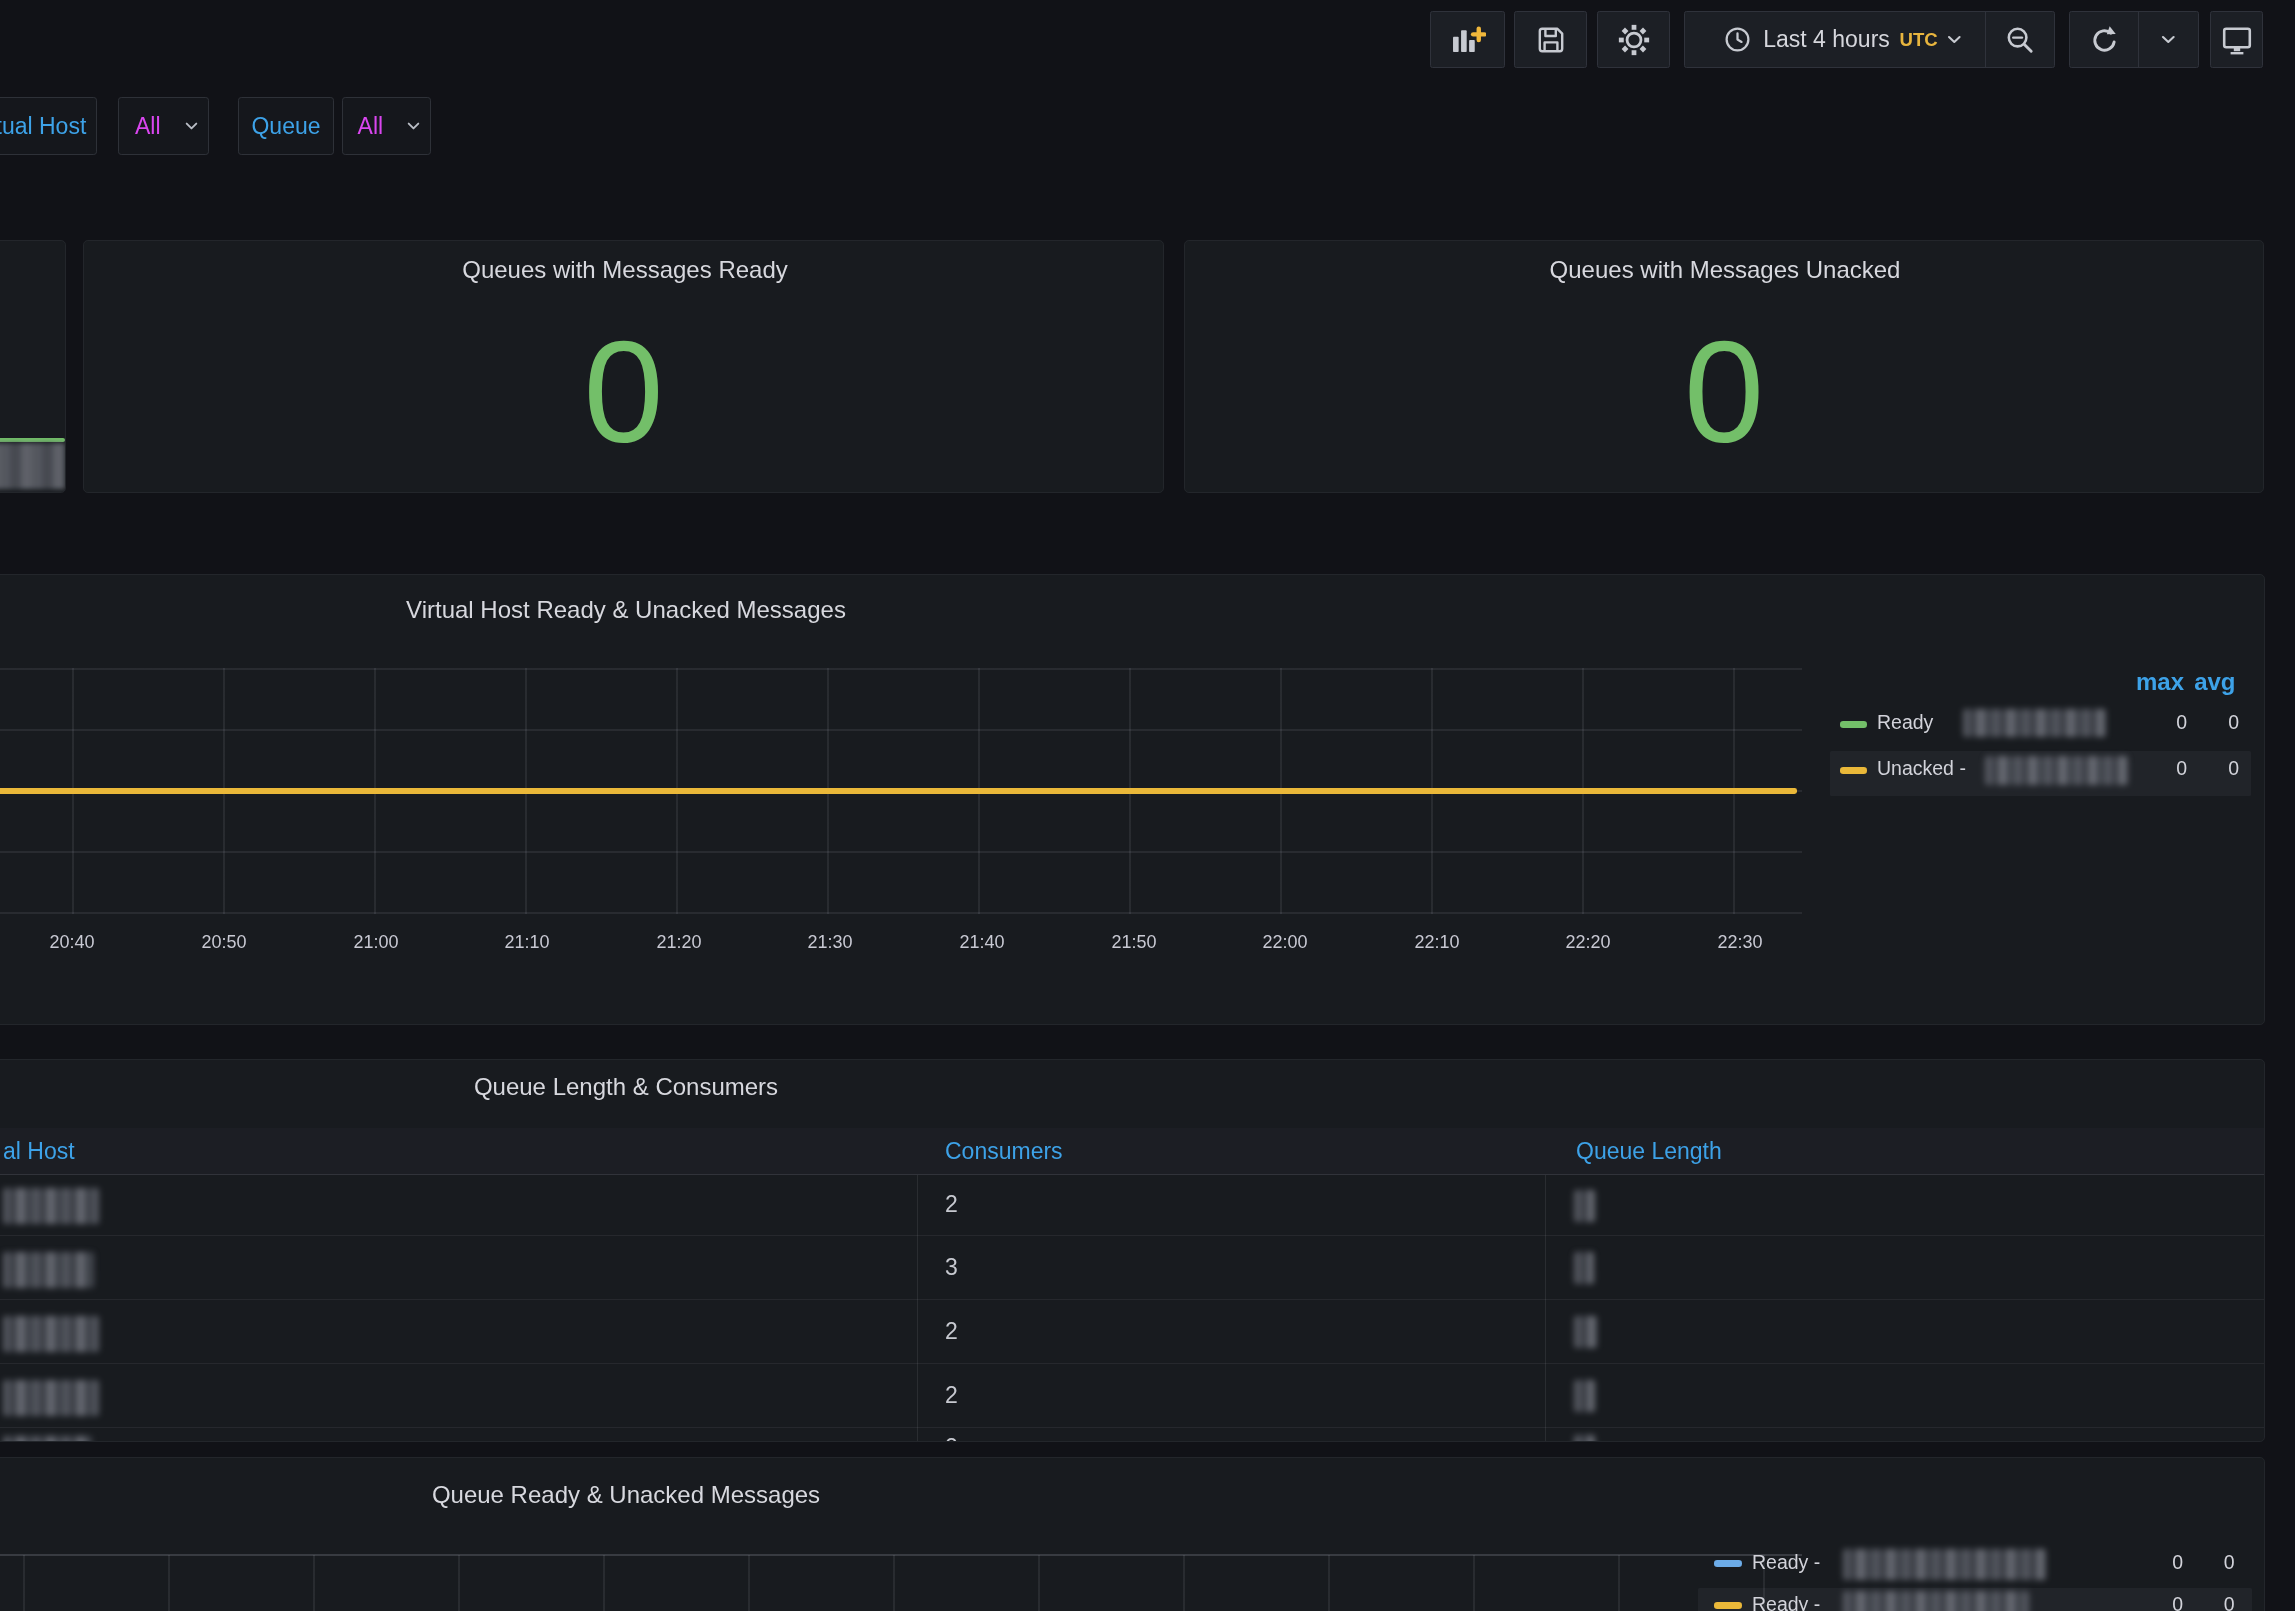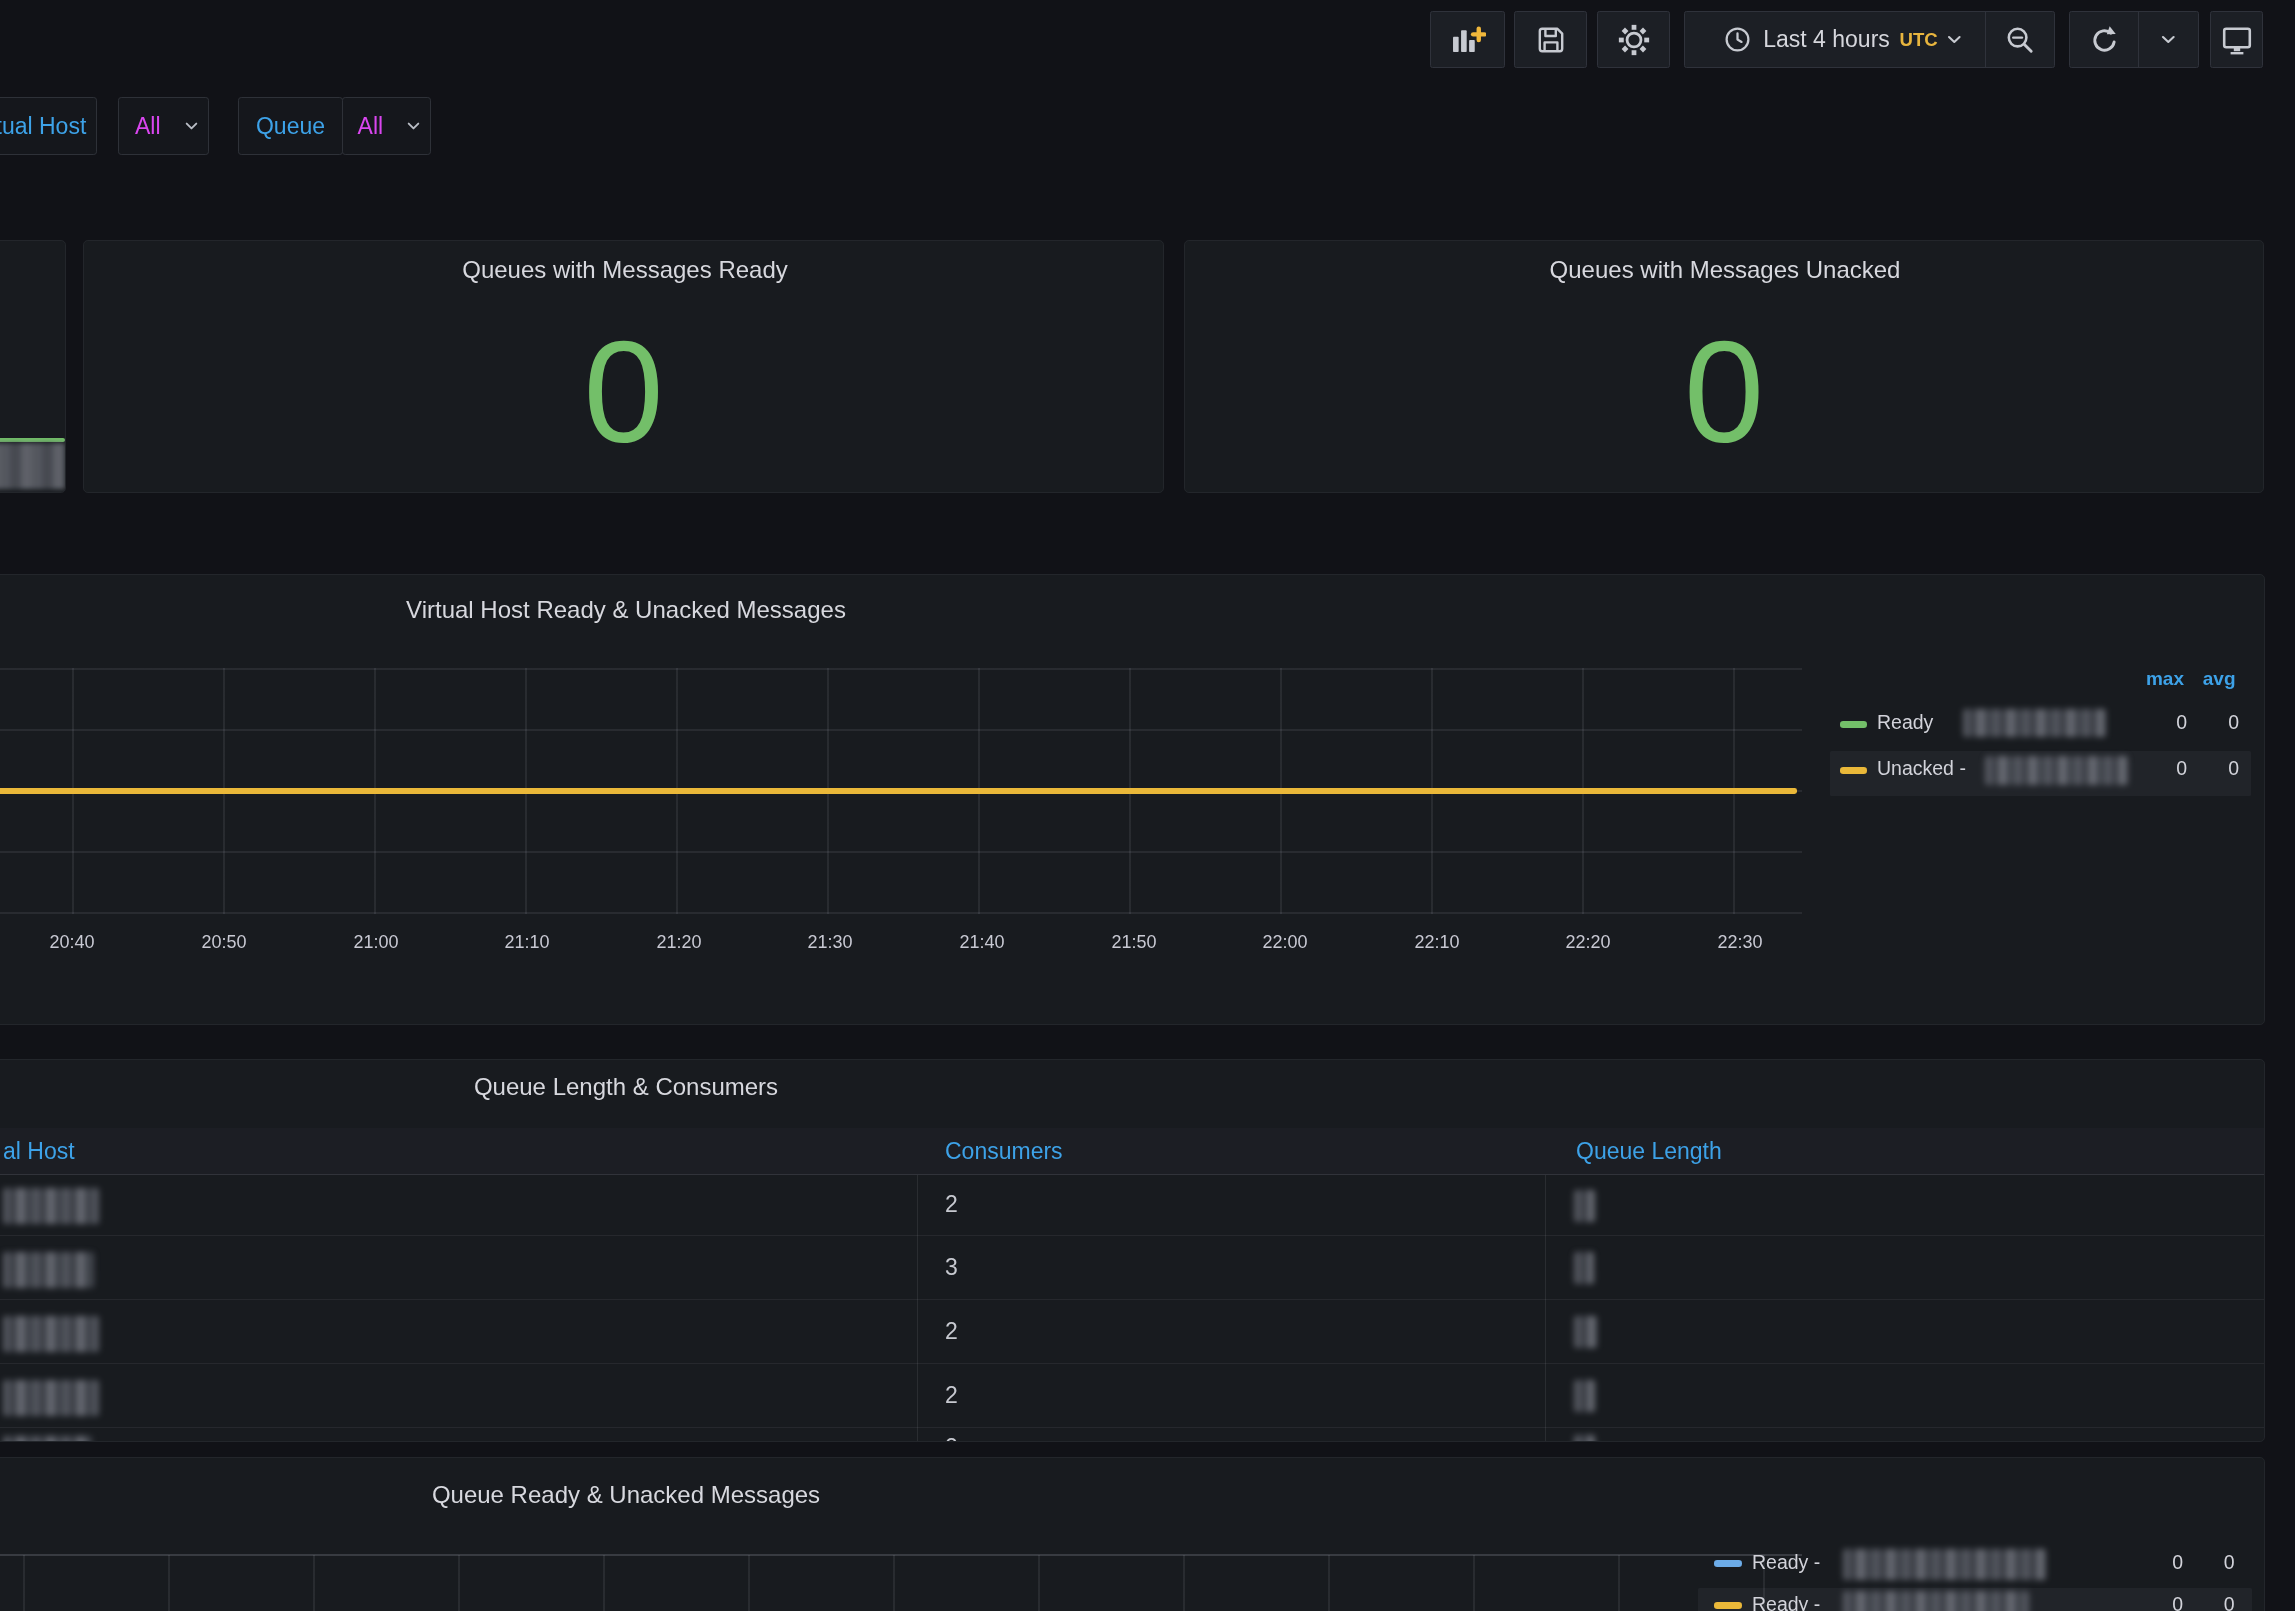--- a/index.html
+++ b/index.html
@@ -32,21 +32,21 @@
       repeating-linear-gradient(to right, rgba(204,204,220,.09) 0 1.6px, transparent 1.6px 151px),
       repeating-linear-gradient(to bottom, rgba(204,204,220,.09) 0 1.6px, transparent 1.6px 61px);
       background-position:314px 0,0 0;}
   .grid2{position:absolute;background-image:
       repeating-linear-gradient(to right, rgba(204,204,220,.09) 0 1.6px, transparent 1.6px 145px);
       background-position:120px 0;}
   .xlab{position:absolute;transform:translateX(-50%);font-size:18px;color:#C8C9D3;white-space:nowrap;}
   .series-line{position:absolute;border-radius:2.4px;}
   
   .lgd{position:absolute;}
-  .lgd-hdr{position:absolute;font-size:19px;font-weight:700;color:#3DA2E8;cursor:pointer;}
+  .lgd-hdr{position:absolute;font-size:24px;font-weight:700;color:#3DA2E8;cursor:pointer;}
   .lgd-label{position:absolute;font-size:19.5px;color:#D2D3DA;white-space:nowrap;cursor:pointer;}
   .lgd-val{position:absolute;font-size:19.5px;color:#D2D3DA;}
   .swatch{position:absolute;width:27.6px;height:7.3px;border-radius:3.2px;}
   .lgd-hl{position:absolute;background:rgba(204,204,220,.055);border-radius:1.6px;}
   
   .thead{position:absolute;left:0;width:100%;background:#1C1E24;
          border-bottom:0.8px solid rgba(204,204,220,.12);box-sizing:border-box;}
   .thead-cell{position:absolute;font-size:23px;font-weight:500;color:#3DA2E8;cursor:pointer;}
   .trow{position:absolute;left:0;width:100%;border-bottom:0.8px solid rgba(204,204,220,.08);box-sizing:border-box;}
   .tcell{position:absolute;font-size:23px;color:#C7C9D0;}
@@ -169,21 +169,21 @@
       <span class="flabel">rtual Host</span>
     </div>
     <div class="fbox" style="left:118px;width:91px;padding-left:16px;justify-content:space-between;">
       <span class="fvalue">All</span>
       <span style="margin-right:9.7px;">
         <svg width="13" height="8" viewBox="0 0 16 10" fill="none" stroke="#B9BDC5" stroke-width="2.4" stroke-linecap="round" stroke-linejoin="round">
             <polyline points="2,2 8,8 14,2"></polyline>
           </svg>
       </span>
     </div>
-    <div class="fbox" style="left:238px;width:105px;justify-content:center;">
+    <div class="fbox" style="left:238px;width:96px;justify-content:center;">
       <span class="flabel">Queue</span>
     </div>
     <div class="fbox" style="left:342px;width:89px;padding-left:14.6px;justify-content:space-between;">
       <span class="fvalue">All</span>
       <span style="margin-right:9.7px;">
         <svg width="13" height="8" viewBox="0 0 16 10" fill="none" stroke="#B9BDC5" stroke-width="2.4" stroke-linecap="round" stroke-linejoin="round">
             <polyline points="2,2 8,8 14,2"></polyline>
           </svg>
       </span>
     </div>

